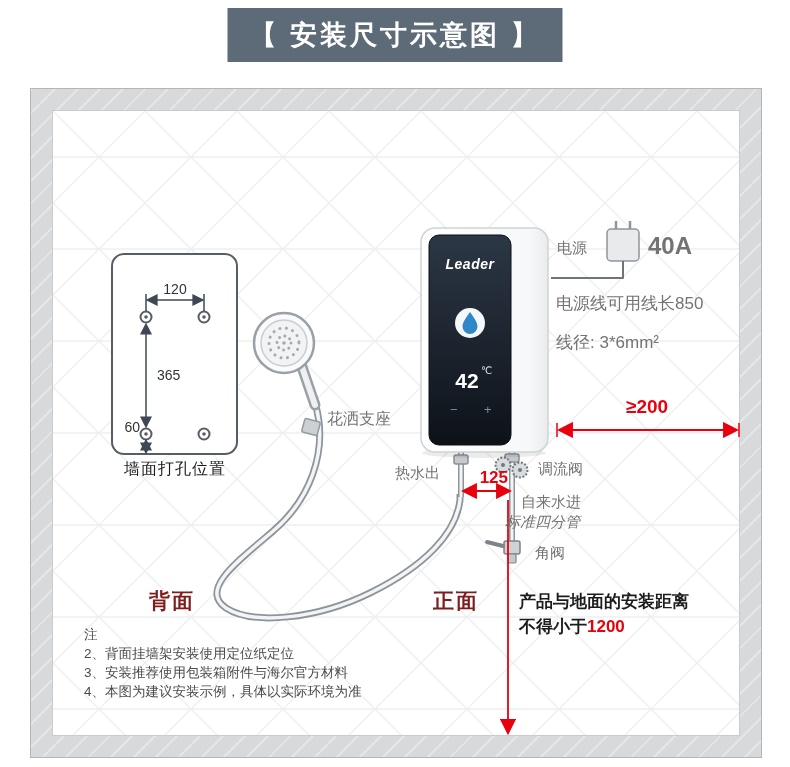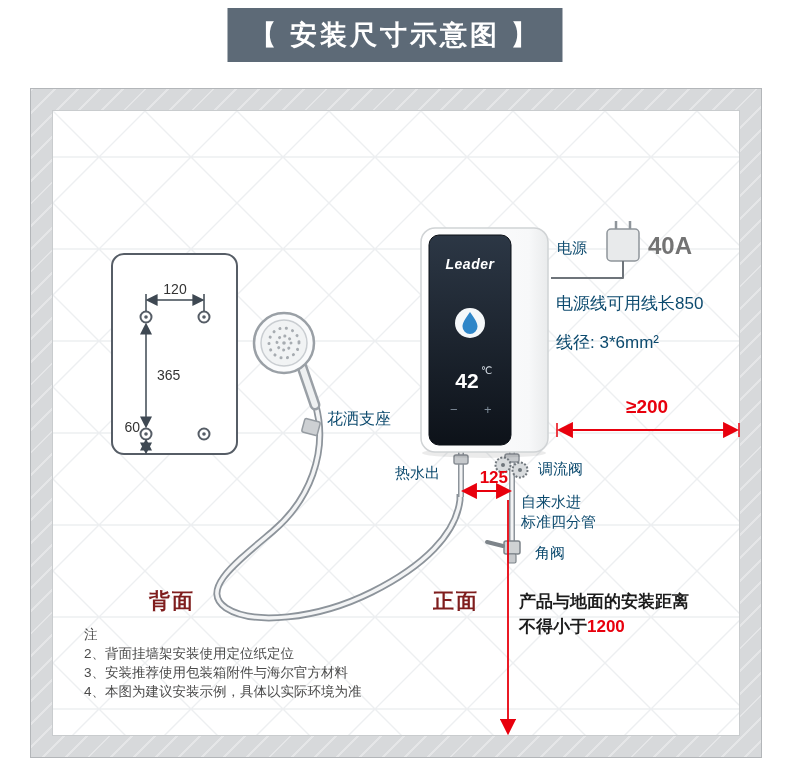--- a/index.html
+++ b/index.html
@@ -12,21 +12,21 @@
 
   .room{position:absolute;left:30px;top:88px;width:732px;height:670px;
     background:#d7d9db;border:1px solid #b3b6b9;box-sizing:border-box;
     background-image:repeating-linear-gradient(135deg,rgba(255,255,255,.35) 0 2px,rgba(255,255,255,0) 2px 16px);}
   .room-inner{position:absolute;left:21px;top:21px;right:21px;bottom:21px;
     background:#ffffff;border:1px solid #c9ccce;box-sizing:border-box;overflow:hidden;}
   .mesh{position:absolute;left:0;top:0;}
 
   .diagram{position:absolute;left:0;top:0;}
 
-  .lbl{position:absolute;color:#0c4a6e;white-space:nowrap;}
+  .lbl{position:absolute;color:#737373;white-space:nowrap;}
   .s15{font-size:15px;}
   .s16{font-size:16px;}
   .s17{font-size:17px;}
   .red{color:#e8000d;}
   .big-red{font-size:24px;font-weight:bold;color:#737373;}
   .dim-red{font-size:19px;font-weight:600;color:#e8000d;}
   .view-lbl{font-size:21px;font-weight:bold;color:#7f1d1d;letter-spacing:2px;}
   .plate-lbl{width:130px;text-align:center;font-size:16px;color:#1c1c1c;letter-spacing:1px;}
   .floor-note{font-size:17px;font-weight:bold;color:#1c1c1c;line-height:25px;}
   .notes{font-size:13.5px;color:#4a4a4a;line-height:19px;}
@@ -159,34 +159,35 @@
 
     <g stroke="#e8000d" fill="none">
       <line x1="557" y1="423" x2="557" y2="437" stroke-width="1.5"></line>
       <line x1="739" y1="423" x2="739" y2="437" stroke-width="1.5"></line>
       <line x1="560" y1="430" x2="736" y2="430" stroke-width="1.8" marker-start="url(#aR)" marker-end="url(#aR)"></line>
     </g>
     <line x1="464" y1="491" x2="509" y2="491" stroke="#e8000d" stroke-width="1.8" marker-start="url(#aR)" marker-end="url(#aR)"></line>
     <line x1="508" y1="500" x2="508" y2="732" stroke="#e8000d" stroke-width="1.8" marker-end="url(#aR)"></line>
   </svg>
 
+  <div class="lbl plate-lbl" style="left:110px;top:459px;">墙面打孔位置</div>
   <div class="lbl s16" style="left:327px;top:409px;">花洒支座</div>
 
   <div class="lbl s15" style="left:557px;top:239px;">电源</div>
   <div class="lbl big-red" style="left:648px;top:232px;">40A</div>
   <div class="lbl s17" style="left:556px;top:292px;">电源线可用线长850</div>
   <div class="lbl s17" style="left:556px;top:331px;">线径: 3*6mm²</div>
 
   <div class="lbl dim-red" style="left:590px;top:396px;margin-left:36px;">≥200</div>
   <div class="lbl dim-red" style="left:466px;top:468px;width:42px;text-align:right;font-size:17px;">125</div>
 
   <div class="lbl s15" style="left:395px;top:464px;">热水出</div>
   <div class="lbl s15" style="left:538px;top:460px;">调流阀</div>
   <div class="lbl s15" style="left:521px;top:493px;">自来水进</div>
-  <div class="lbl s15" style="left:521px;top:513px;">标准四分管</div>
+  <div class="lbl s15" style="left:505px;top:513px;font-style:italic;">标准四分管</div>
   <div class="lbl s15" style="left:535px;top:544px;">角阀</div>
 
   <div class="lbl view-lbl" style="left:149px;top:587px;">背面</div>
   <div class="lbl view-lbl" style="left:433px;top:587px;">正面</div>
 
   <div class="lbl floor-note" style="left:519px;top:589px;">
     <div>产品与地面的安装距离</div>
     <div><span>不得小于</span><span class="red">1200</span></div>
   </div>
 

